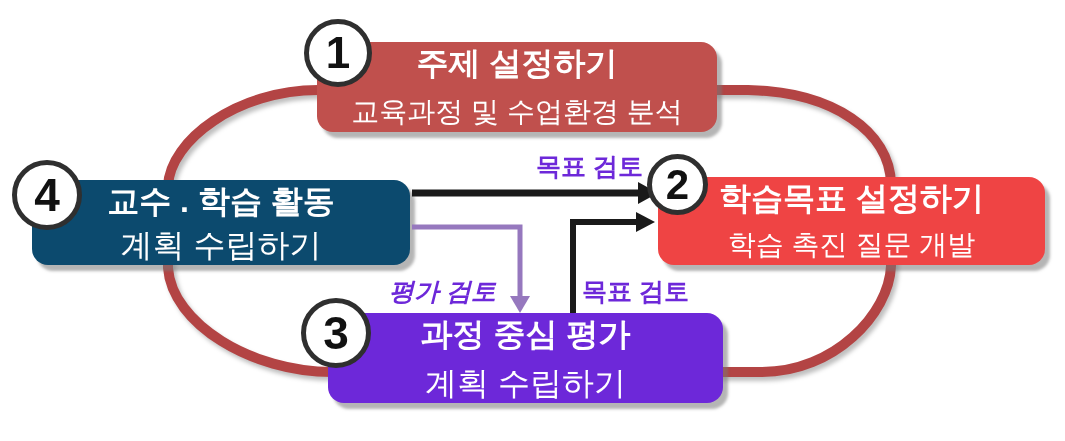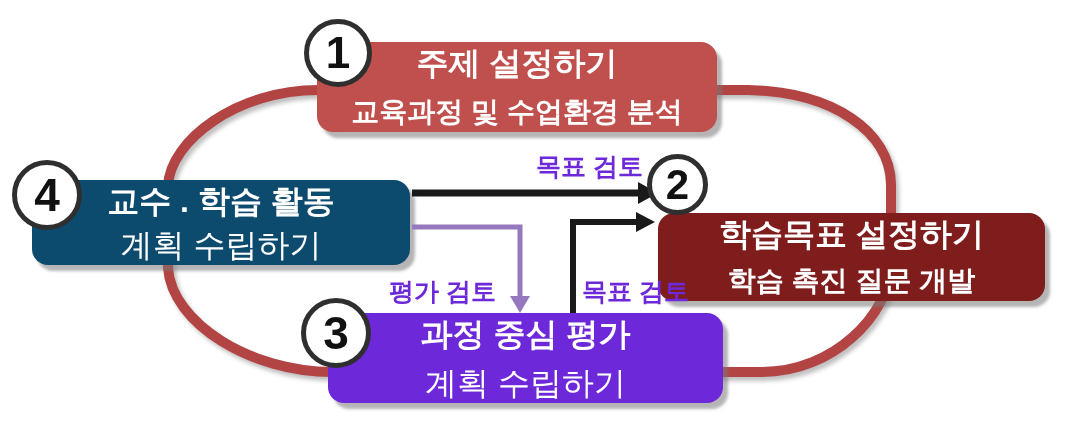--- a/index.html
+++ b/index.html
@@ -14,21 +14,21 @@
   .ring-layer{z-index:1;filter:drop-shadow(3px 4px 2px rgba(0,0,0,0.25));}
   .arrow-layer{z-index:3;}
   .step-box{
     position:absolute;z-index:2;
     border-radius:16px;
     box-shadow:5px 6px 3px rgba(120,120,120,0.55);
     color:#ffffff;text-align:center;
     display:flex;flex-direction:column;justify-content:space-between;align-items:center;
   }
   .step-box .title{font-weight:bold;font-size:32px;line-height:42px;white-space:nowrap;}
-  .step-box .subtitle{font-weight:bold;font-size:28px;line-height:40px;white-space:nowrap;}
+  .step-box .subtitle{font-weight:normal;font-size:28px;line-height:40px;white-space:nowrap;}
   .step-box .subtitle.bold{font-weight:normal;font-size:32px;line-height:40px;}
   .box-1{left:317px;top:42px;width:400px;height:90px;}
   .box-2{left:658px;top:177px;width:387px;height:88px;}
   .box-3{left:328px;top:313px;width:395px;height:90px;}
   .box-4{left:32px;top:180px;width:378px;height:85px;}
   .num-circle{
     position:absolute;z-index:4;
     background:#ffffff;
     border:5px solid #2f2f2f;
     border-radius:50%;
@@ -38,38 +38,38 @@
   }
   .nc-1{left:304px;top:19px;width:68px;height:68px;font-size:44px;}
   .nc-2{left:647px;top:154px;width:61px;height:61px;font-size:42px;}
   .nc-3{left:301px;top:298px;width:70px;height:70px;font-size:46px;}
   .nc-4{left:12px;top:160px;width:70px;height:70px;font-size:46px;}
   .arrow-label{
     position:absolute;z-index:5;
     font-weight:bold;font-size:25px;color:#6d28d9;white-space:nowrap;
   }
   .lbl-top{left:536px;top:150px;}
-  .lbl-eval{left:389px;top:275px;}
+  .lbl-eval{left:389px;top:275px;font-style:italic;}
   .lbl-goal{left:582px;top:275px;}
 </style>
 </head>
 <body>
 
 <div class="canvas">
 
   <svg class="layer ring-layer" viewBox="0 0 1065 441">
     <path d="M 318 90 L 748 90 C 834 92 890 132 891 184 L 891 266 C 889 314 834 372 762 372 L 332 372 C 252 372 172 324 168 268 L 168 186 C 170 140 238 90 318 90 Z" fill="none" stroke="#B34444" stroke-width="10"></path>
   </svg>
 
   <div class="step-box box-1" style="background: rgb(192, 80, 77);">
     <div class="title">주제 설정하기</div>
     <div class="subtitle">교육과정 및 수업환경 분석</div>
   </div>
 
-  <div class="step-box box-2" style="background: #7f1d1d; margin-top: 36px;">
+  <div class="step-box box-2" style="background: #ef4444;">
     <div class="title">학습목표 설정하기</div>
     <div class="subtitle">학습 촉진 질문 개발</div>
   </div>
 
   <div class="step-box box-3" style="background: #6d28d9;">
     <div class="title">과정 중심 평가</div>
     <div class="subtitle bold">계획 수립하기</div>
   </div>
 
   <div class="step-box box-4" style="background: #0c4a6e;">

